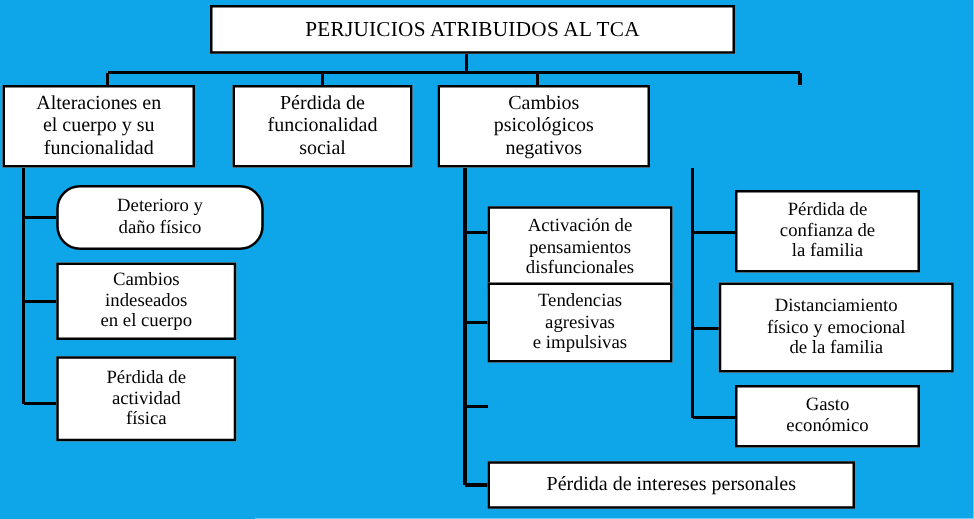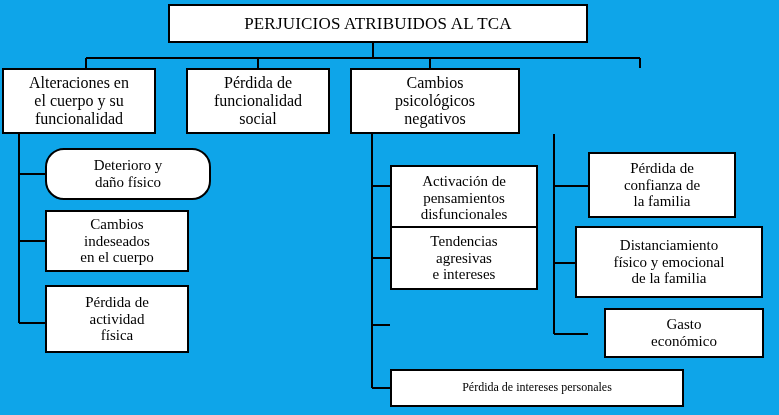--- a/index.html
+++ b/index.html
@@ -38,21 +38,21 @@
   }
   .node-text {
     display: block;
     width: 100%;
     padding: 0 3px;
     white-space: pre-line;
   }
   .lvl-root { font-size: 17px; letter-spacing: 0.2px; }
   .lvl-2    { font-size: 16px; }
   .lvl-3    { font-size: 15px; }
-  .lvl-wide { font-size: 12px; }
+  .lvl-wide { font-size: 16px; }
 </style>
 </head>
 <body>
 
 <div id="diagram-root">
 
   <svg id="connector-layer" viewBox="0 0 779 415" width="779" height="415" xmlns="http://www.w3.org/2000/svg">
     <g stroke="#000000" stroke-width="2.5" fill="none" shape-rendering="crispEdges">
 
       <path d="M 373 43 L 373 58"></path>
@@ -124,38 +124,38 @@
 
   <div class="node lvl-3" style="left:390px; top:152px; width:148px; height:66px;margin-top:13px;">
     <span class="node-text">Activación de
 pensamientos
 disfuncionales</span>
   </div>
 
   <div class="node lvl-3" style="left:390px; top:226px; width:148px; height:64px;">
     <span class="node-text">Tendencias
 agresivas
-e intereses</span>
+e impulsivas</span>
   </div>
 
 
   <div class="node lvl-wide" style="left:390px; top:369px; width:294px; height:38px;">
     <span class="node-text">Pérdida de intereses personales</span>
   </div>
 
   <div class="node lvl-3" style="left:588px; top:152px; width:148px; height:66px;">
     <span class="node-text">Pérdida de
 confianza de
 la familia</span>
   </div>
 
   <div class="node lvl-3" style="left:575px; top:226px; width:188px; height:72px;">
     <span class="node-text">Distanciamiento
 físico y emocional
 de  la familia</span>
   </div>
 
-  <div class="node lvl-3" style="left:588px; top:308px; width:160px; height:50px;margin-left:16px;">
+  <div class="node lvl-3" style="left:588px; top:308px; width:148px; height:50px;">
     <span class="node-text">Gasto
 económico</span>
   </div>
 
 </div>
 
 </body></html>

